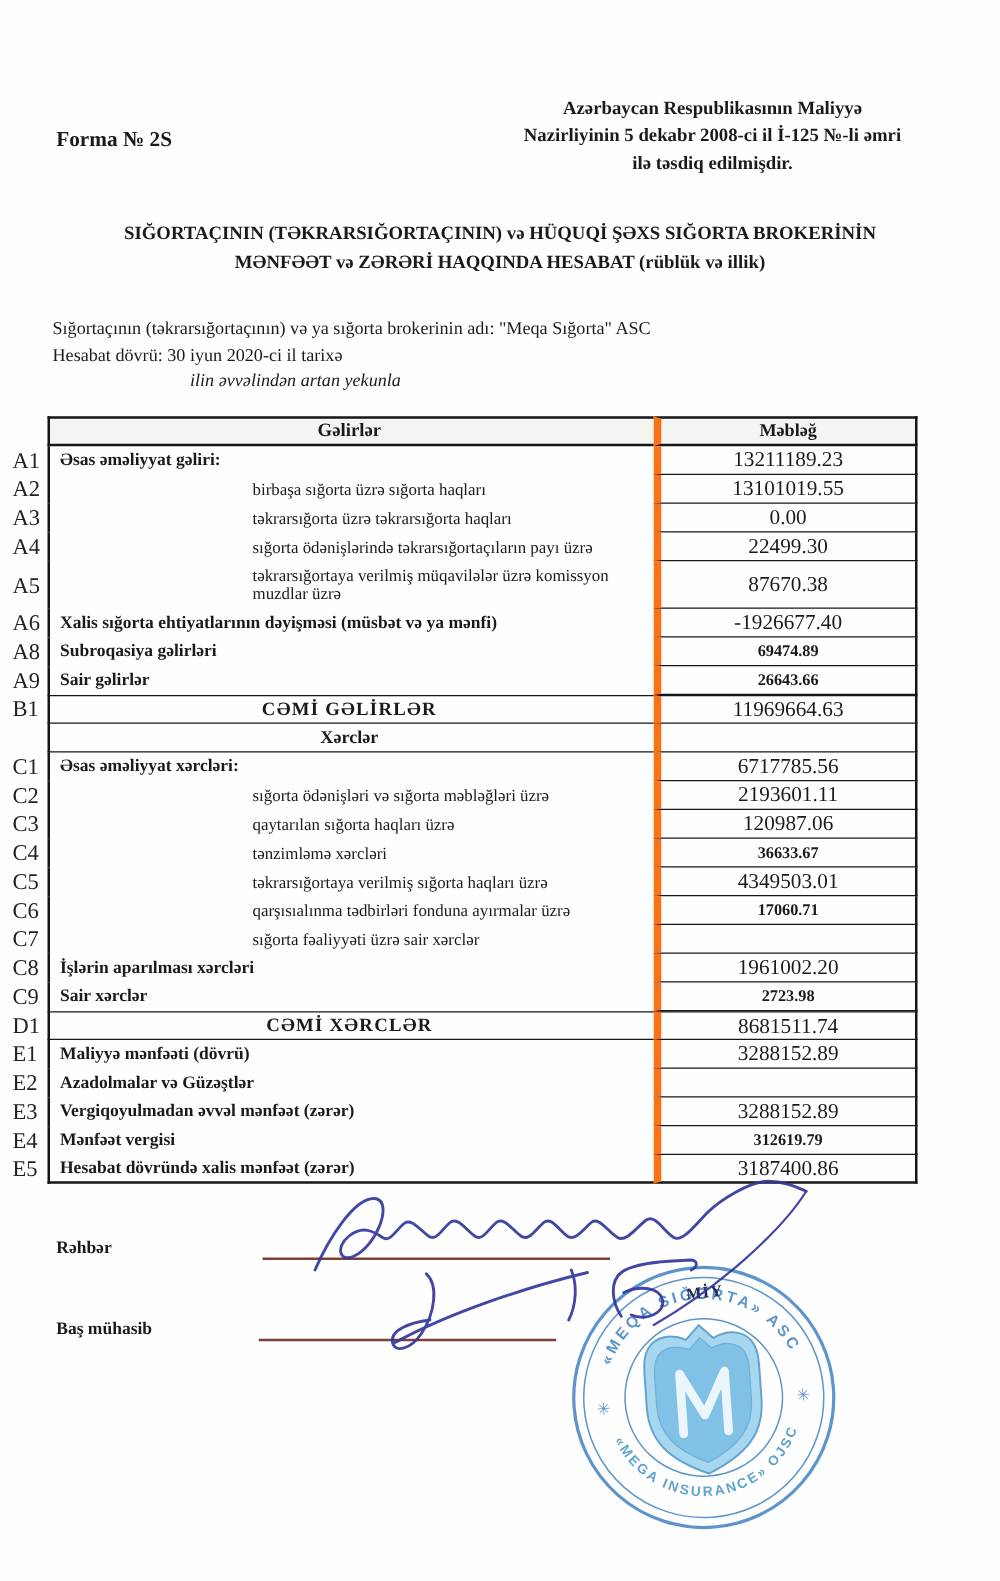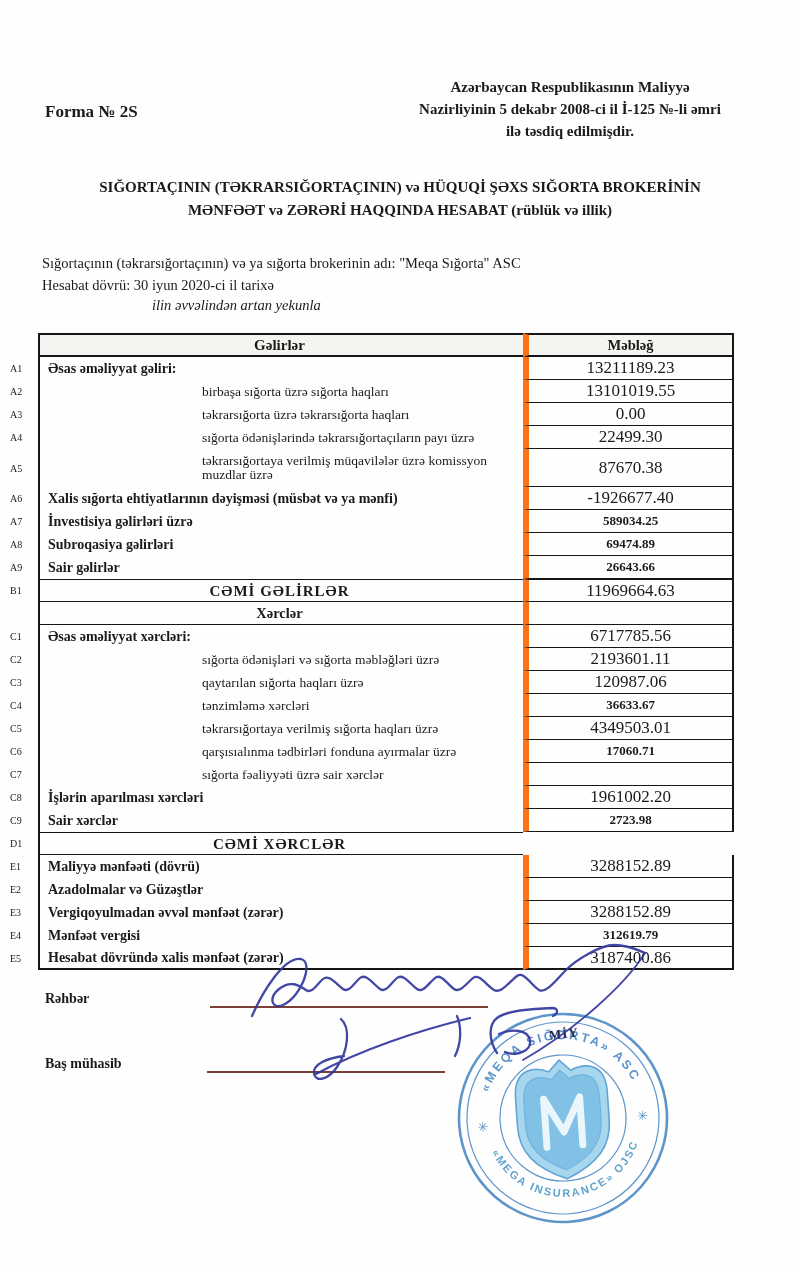--- a/index.html
+++ b/index.html
@@ -13,21 +13,21 @@
   .form-no{left:45px;top:102px;font-size:17px;font-weight:bold;}
   .approval{left:360px;top:76px;width:420px;text-align:center;font-weight:bold;font-size:15px;line-height:22px;}
   .doc-title{left:40px;top:176px;width:720px;text-align:center;font-weight:bold;font-size:15px;line-height:23px;}
   .info{left:42px;top:252px;font-size:14.5px;line-height:22px;}
   .cumulative{left:152px;top:297px;font-size:14.5px;font-style:italic;}
   
   .tbl{left:8px;top:333px;width:762px;font-family:Liberation Serif, serif;}
   .trow{display:flex;align-items:stretch;height:23px;}
   .trow.tall{height:38px;}
   .trow.header{height:24px;}
-  .id-cell{width:30px;display:flex;align-items:center;font-size:10px;color:#222;box-sizing:border-box;padding-left:2px;}
+  .id-cell{width:30px;display:flex;align-items:center;font-size:18px;color:#222;box-sizing:border-box;padding-left:2px;}
   .label-cell{width:485px;border-left:2.5px solid #161616;display:flex;align-items:center;
     padding:0 4px 0 8px;font-size:13.5px;box-sizing:border-box;line-height:14px;}
   .value-cell{width:211px;border-left:6px solid #f97316;border-right:2.5px solid #161616;
     border-bottom:1.4px solid #161616;display:flex;align-items:center;justify-content:center;
     font-size:17px;box-sizing:border-box;}
   .value-cell.sb{font-size:13px;font-weight:bold;}
   .trow.lb .label-cell{font-weight:bold;font-size:14px;}
   .trow.ind .label-cell{padding-left:162px;}
   .trow.header .label-cell,.trow.header .value-cell{
     border-top:2.5px solid #161616;border-bottom:2px solid #161616;justify-content:center;
@@ -107,25 +107,20 @@
         <div class="id-cell">A5</div>
         <div class="label-cell">təkrarsığortaya verilmiş müqavilələr üzrə komissyon muzdlar üzrə</div>
         <div class="value-cell big">87670.38</div>
       </div>
       <div class="trow lb">
         <div class="id-cell">A6</div>
         <div class="label-cell">Xalis sığorta ehtiyatlarının dəyişməsi (müsbət və ya mənfi)</div>
         <div class="value-cell big">-1926677.40</div>
       </div>
       <div class="trow lb">
-        <div class="id-cell">A7</div>
-        <div class="label-cell">İnvestisiya gəlirləri üzrə</div>
-        <div class="value-cell sb">589034.25</div>
-      </div>
-      <div class="trow lb">
         <div class="id-cell">A8</div>
         <div class="label-cell">Subroqasiya gəlirləri</div>
         <div class="value-cell sb">69474.89</div>
       </div>
       <div class="trow lb">
         <div class="id-cell">A9</div>
         <div class="label-cell">Sair gəlirlər</div>
         <div class="value-cell sb">26643.66</div>
       </div>
       <div class="trow total">
@@ -179,20 +174,21 @@
         <div class="value-cell big">1961002.20</div>
       </div>
       <div class="trow lb">
         <div class="id-cell">C9</div>
         <div class="label-cell">Sair xərclər</div>
         <div class="value-cell sb">2723.98</div>
       </div>
       <div class="trow total">
         <div class="id-cell">D1</div>
         <div class="label-cell">CƏMİ XƏRCLƏR</div>
+        <div class="value-cell big">8681511.74</div>
       </div>
       <div class="trow lb">
         <div class="id-cell">E1</div>
         <div class="label-cell">Maliyyə mənfəəti (dövrü)</div>
         <div class="value-cell big">3288152.89</div>
       </div>
       <div class="trow lb">
         <div class="id-cell">E2</div>
         <div class="label-cell">Azadolmalar və Güzəştlər</div>
         <div class="value-cell"></div>

